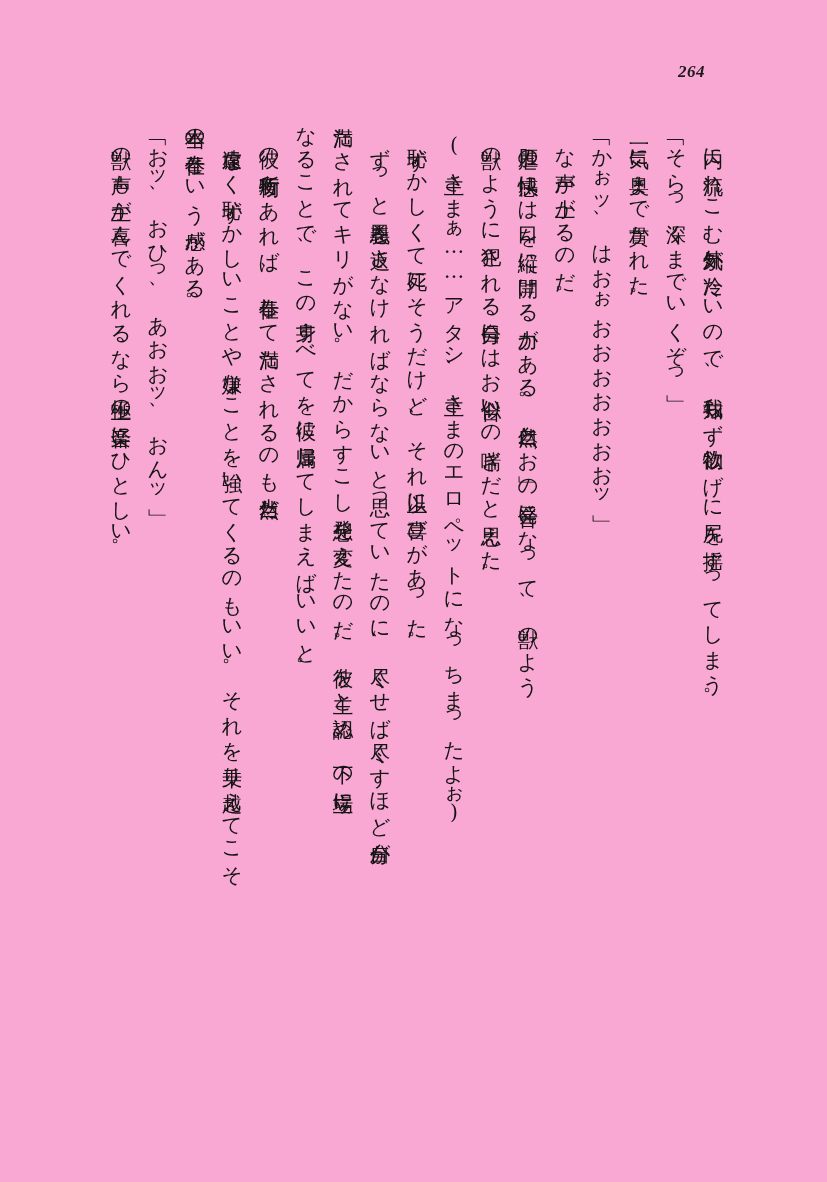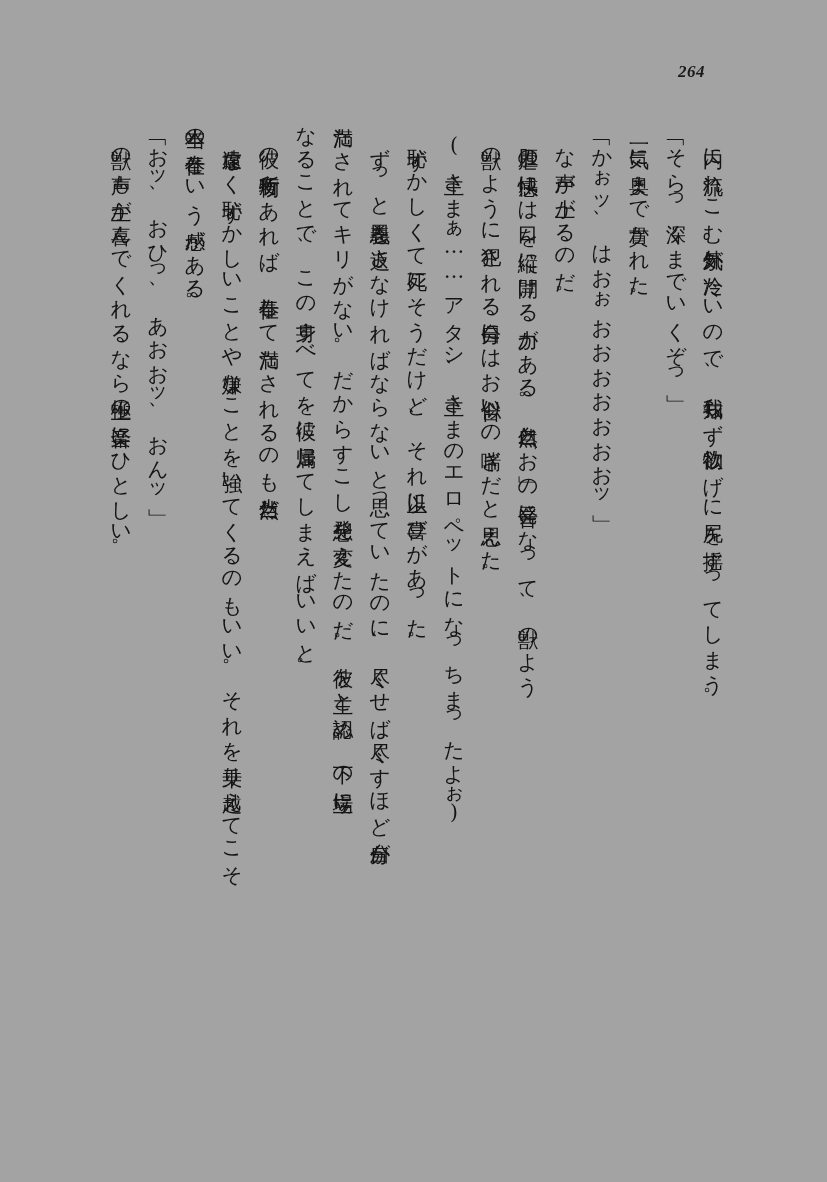--- a/index.html
+++ b/index.html
@@ -4,21 +4,21 @@
 <style>
   html, body {
     margin: 0;
     padding: 0;
     background: #ffffff;
   }
   #page {
     position: relative;
     width: 827px;
     height: 1182px;
-    background: #a3a3a3;
+    background: #f9a8d4;
     overflow: hidden;
     font-family: "Liberation Serif", "DejaVu Serif", serif;
     color: #1a1a1a;
   }
   #page-number {
     position: absolute;
     top: 62px;
     right: 122px;
     font-size: 17px;
     font-style: italic;

